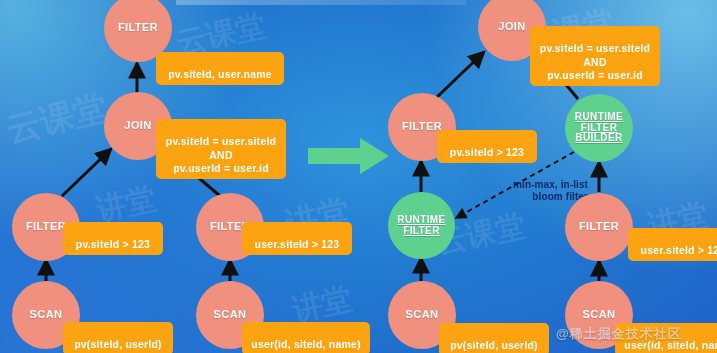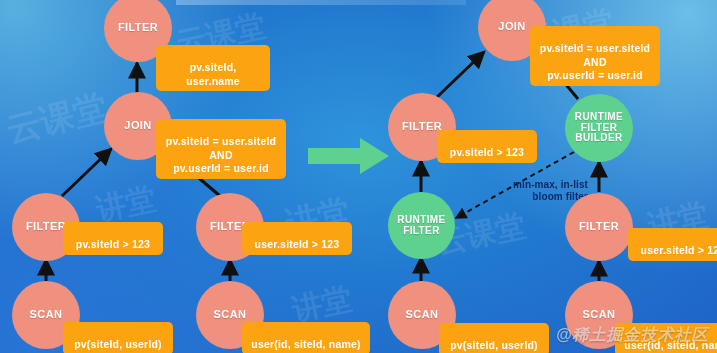--- a/index.html
+++ b/index.html
@@ -25,39 +25,39 @@
   .svg-layer{position:absolute;left:0;top:0;width:717px;height:353px;}
   .node{
     position:absolute;border-radius:50%;
     display:flex;align-items:center;justify-content:center;
     text-align:center;line-height:1.08;
     color:#ffffff;font-weight:bold;letter-spacing:.4px;
     text-shadow:0 1px 1px rgba(0,0,0,.18);
     box-sizing:border-box;
   }
   .node.salmon{background:#f0907f;}
-  .node.green{background:#5fd18f;}
+  .node.green{background:#5fd18f;text-decoration:underline;}
   .node .nlabel{display:block;pointer-events:none;}
   .tag{
     position:absolute;background:#fca311;color:#ffffff;
     border-radius:5px;padding:3px 8px;
     font-size:10.5px;font-weight:bold;letter-spacing:.2px;
     line-height:1.28;text-align:center;white-space:pre-line;
     box-sizing:border-box;
   }
   .dash-label{
     position:absolute;color:#0f2a6b;font-size:10px;font-weight:bold;
     text-align:right;line-height:1.22;letter-spacing:.1px;white-space:pre-line;
   }
   .arrow-big{position:absolute;}
   .watermark{
     position:absolute;color:rgba(255,255,255,.55);
-    font-size:16px;font-weight:bold;letter-spacing:1px;
+    font-size:13px;font-weight:bold;letter-spacing:1px;
     text-shadow:0 1px 2px rgba(0,0,0,.25);
-    white-space:nowrap;pointer-events:none;font-style:italic;
+    white-space:nowrap;pointer-events:none;
   }
   .ghost{
     position:absolute;color:rgba(255,255,255,.10);
     font-weight:bold;pointer-events:none;white-space:nowrap;
   }
 </style>
 </head>
 <body>
 
 <div id="stage">
@@ -110,21 +110,21 @@
     <line x1="574" y1="152" x2="456" y2="218" stroke="#101010" stroke-width="2" stroke-dasharray="5,4" marker-end="url(#ahd)"></line>
   </svg>
 
   <svg class="arrow-big" style="left:308px;top:138px;" width="82" height="36" viewBox="0 0 82 36">
     <polygon points="0,10 52,10 52,0 81,18 52,36 52,26 0,26" fill="#5fd18f"></polygon>
   </svg>
 
   <div class="node salmon" style="left:104px;top:-6px;width:68px;height:68px;font-size:11px;">
     <span class="nlabel">FILTER</span>
   </div>
-  <div class="tag" style="left:156px;top:45px;width:114px;">
+  <div class="tag" style="left:156px;top:52px;width:128px;">
     <span>pv.siteId, user.name</span>
   </div>
 
   <div class="node salmon" style="left:104px;top:92px;width:68px;height:68px;font-size:11px;">
     <span class="nlabel">JOIN</span>
   </div>
   <div class="tag" style="left:156px;top:119px;width:130px;">
     <span>pv.siteId = user.siteId
 AND
 pv.userId = user.id</span>

